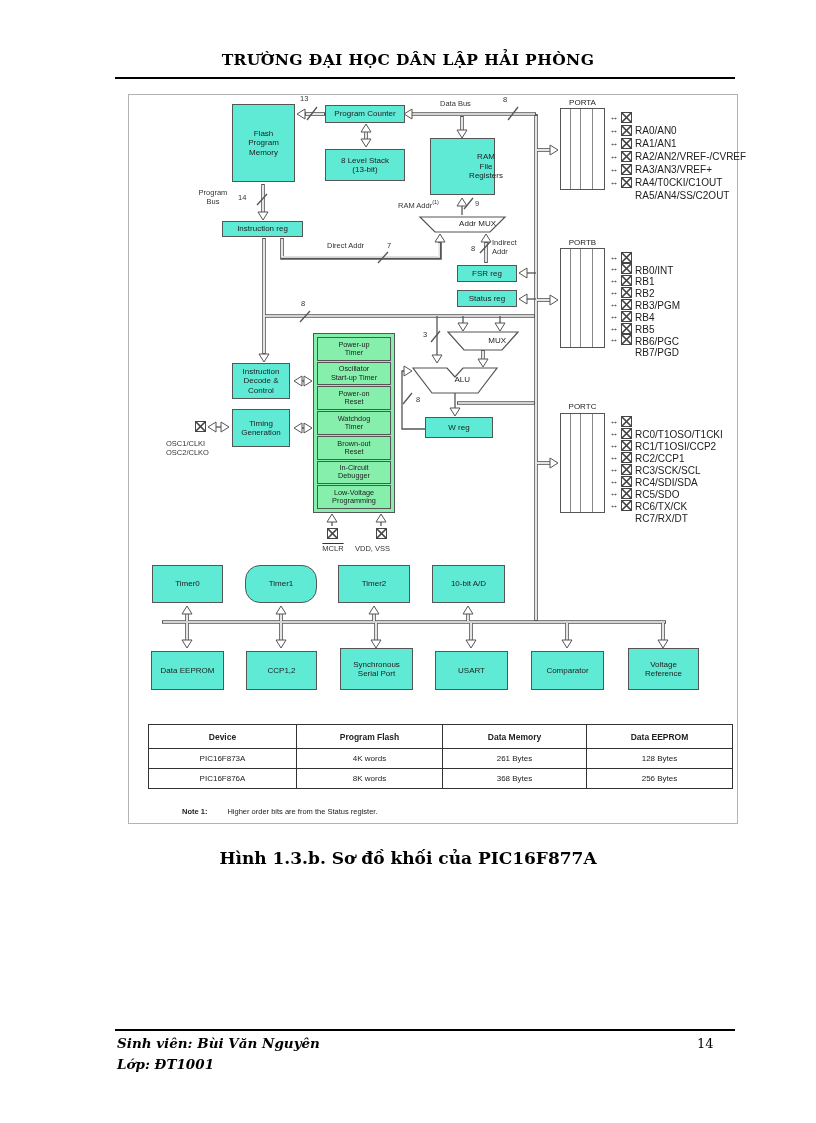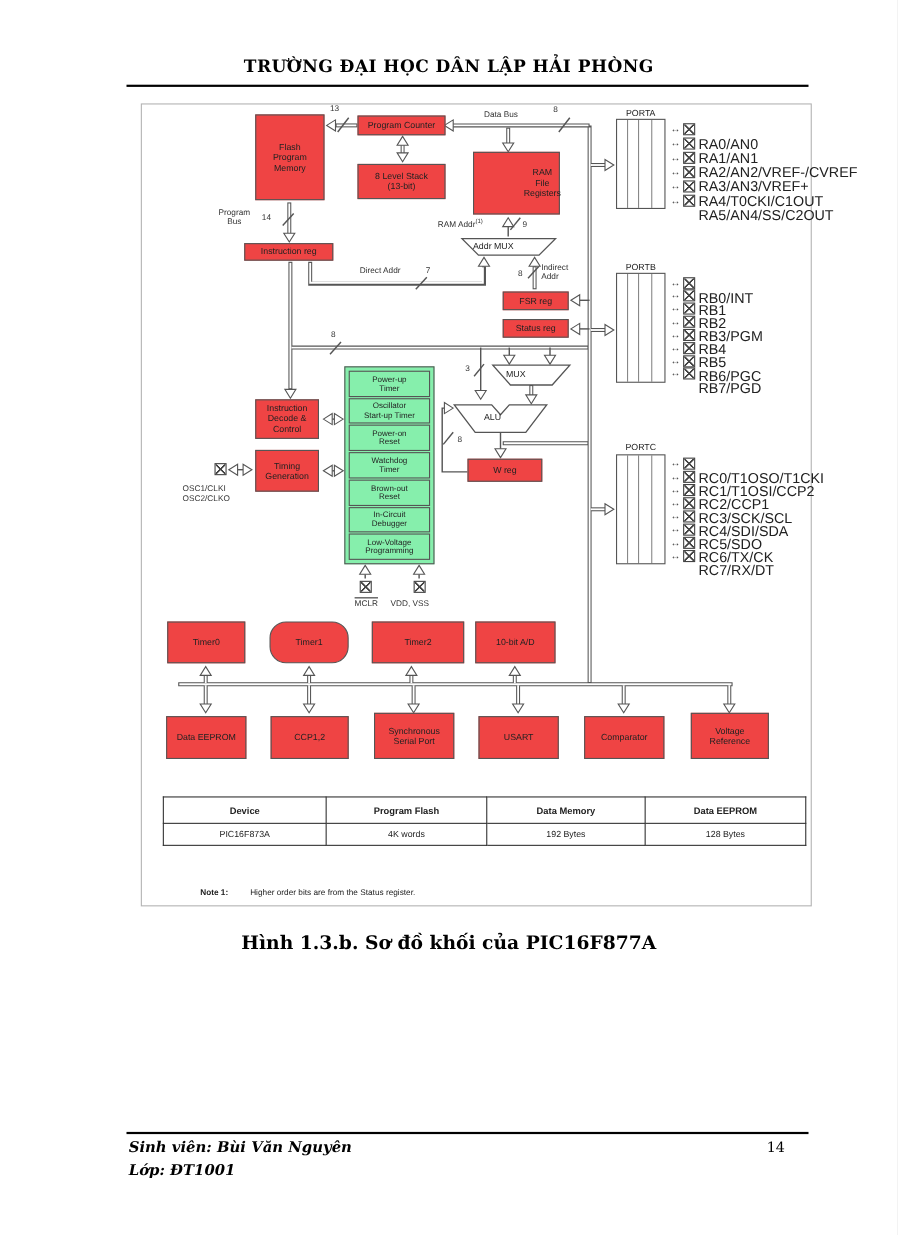--- a/index.html
+++ b/index.html
@@ -5,42 +5,42 @@
   html,body{margin:0;padding:0;background:#e8e8e8;}
   .page{position:relative;width:816px;height:1123px;background:#fff;margin:0 auto;
         font-family:"Liberation Sans",sans-serif;overflow:hidden;}
   .doc-title{position:absolute;left:0;top:50px;width:816px;text-align:center;
              font-family:"DejaVu Serif",serif;font-weight:bold;font-size:15.5px;
              letter-spacing:.4px;color:#000;}
   .rule{position:absolute;background:#000;height:1.8px;}
   .fig-frame{position:absolute;left:128px;top:94px;width:608px;height:728px;
              border:1px solid #b3b3b3;background:#fff;}
   svg.wires{position:absolute;left:0;top:0;pointer-events:none;}
-  .blk{position:absolute;border:1.4px solid #555;background:#ef4444;display:flex;
+  .blk{position:absolute;border:1.4px solid #555;background:#5eead4;display:flex;
        align-items:center;justify-content:center;text-align:center;font-size:8px;
        line-height:1.18;color:#222;white-space:pre-line;box-sizing:border-box;}
   .lbl{position:absolute;font-size:7.5px;color:#333;white-space:pre-line;line-height:1.2;}
   .num{position:absolute;font-size:7.5px;color:#333;}
   .sup{font-size:5.5px;vertical-align:super;}
-  .trap-txt{position:absolute;font-size:8px;color:#222;text-align:left;}
+  .trap-txt{position:absolute;font-size:8px;color:#222;text-align:right;}
   .portbox{position:absolute;border:1.4px solid #555;box-sizing:border-box;background:
     linear-gradient(#888,#888) 9px 0/1px 100% no-repeat,
     linear-gradient(#888,#888) 19px 0/1px 100% no-repeat,
     linear-gradient(#888,#888) 31px 0/1px 100% no-repeat,#fff;}
   .port-label{position:absolute;width:45px;text-align:center;font-size:8px;color:#222;}
   .pins{position:absolute;display:flex;flex-direction:column;justify-content:space-between;}
   .pin{display:flex;align-items:center;height:10px;}
   .parw{font-size:9px;color:#333;width:14px;text-align:center;line-height:1;}
   .xbox{width:9px;height:9px;border:1px solid #444;flex:none;background:
     linear-gradient(to top right,transparent 42%,#444 46%,#444 54%,transparent 58%),
     linear-gradient(to bottom right,transparent 42%,#444 46%,#444 54%,transparent 58%);}
   .xbox11{position:absolute;width:11px;height:11px;border:1px solid #444;box-sizing:border-box;background:
     linear-gradient(to top right,transparent 42%,#444 46%,#444 54%,transparent 58%),
     linear-gradient(to bottom right,transparent 42%,#444 46%,#444 54%,transparent 58%);}
-  .plbl{font-size:13px;color:#222;margin-left:3px;white-space:nowrap;margin-top:26px;}
+  .plbl{font-size:10px;color:#222;margin-left:3px;white-space:nowrap;margin-top:26px;}
   .cfgcol{position:absolute;left:313px;top:333px;width:82px;height:180px;border:1.4px solid #555;
           background:#86efac;display:flex;flex-direction:column;gap:1px;padding:3px;box-sizing:border-box;}
   .cfgcell{flex:1;border:1px solid #555;display:flex;align-items:center;justify-content:center;
            text-align:center;font-size:7.3px;line-height:1.12;white-space:pre-line;color:#222;}
   .overline{text-decoration:overline;}
   table.spec{position:absolute;left:148px;top:724px;border-collapse:collapse;background:#fff;}
   table.spec th,table.spec td{border:1.2px solid #333;text-align:center;color:#222;padding:0;}
   table.spec th{font-size:8.5px;height:23px;font-weight:bold;}
   table.spec td{font-size:8px;height:19px;}
   .note{position:absolute;left:142px;top:807px;font-size:7.5px;color:#222;}
@@ -191,21 +191,21 @@
       <polygon points="229,427 221,422 221,432"></polygon>
     </g>
   </svg>
 
   <div class="blk" style="left:232px;top:104px;width:63px;height:78px;">Flash
 Program
 Memory</div>
   <div class="blk" style="left:325px;top:105px;width:80px;height:18px;">Program Counter</div>
   <div class="blk" style="left:325px;top:149px;width:80px;height:32px;">8 Level Stack
 (13-bit)</div>
-  <div class="blk" style="left:430px;top:138px;width:79px;height:57px;padding-left:47px;">RAM
+  <div class="blk" style="left:430px;top:138px;width:65px;height:57px;padding-left:47px;">RAM
 File
 Registers</div>
   <div class="blk" style="left:222px;top:221px;width:81px;height:16px;">Instruction reg</div>
   <div class="blk" style="left:457px;top:265px;width:60px;height:17px;">FSR reg</div>
   <div class="blk" style="left:457px;top:290px;width:60px;height:17px;">Status reg</div>
   <div class="blk" style="left:232px;top:363px;width:58px;height:36px;">Instruction
 Decode &amp;
 Control</div>
   <div class="blk" style="left:232px;top:409px;width:58px;height:38px;">Timing
 Generation</div>
@@ -377,21 +377,21 @@
     <div class="cfgcell">Brown-out
 Reset</div>
     <div class="cfgcell">In-Circuit
 Debugger</div>
     <div class="cfgcell">Low-Voltage
 Programming</div>
   </div>
 
   <div class="blk" style="left:152px;top:565px;width:71px;height:38px;">Timer0</div>
   <div class="blk" style="left:245px;top:565px;width:72px;height:38px;border-radius:15px;">Timer1</div>
-  <div class="blk" style="left:338px;top:565px;width:84px;height:38px;">Timer2</div>
+  <div class="blk" style="left:338px;top:565px;width:72px;height:38px;">Timer2</div>
   <div class="blk" style="left:432px;top:565px;width:73px;height:38px;">10-bit A/D</div>
 
   <div class="blk" style="left:151px;top:651px;width:73px;height:39px;">Data EEPROM</div>
   <div class="blk" style="left:246px;top:651px;width:71px;height:39px;">CCP1,2</div>
   <div class="blk" style="left:340px;top:648px;width:73px;height:42px;">Synchronous
 Serial Port</div>
   <div class="blk" style="left:435px;top:651px;width:73px;height:39px;">USART</div>
   <div class="blk" style="left:531px;top:651px;width:73px;height:39px;">Comparator</div>
   <div class="blk" style="left:628px;top:648px;width:71px;height:42px;">Voltage
 Reference</div>
@@ -400,22 +400,28 @@
     <tbody>
         <tr>
       <th style="width:147px;">Device</th>
       <th style="width:145px;">Program Flash</th>
       <th style="width:143px;">Data Memory</th>
       <th style="width:145px;">Data EEPROM</th>
     </tr>
     <tr>
       <td>PIC16F873A</td>
       <td>4K words</td>
-      <td>192 Bytes</td>
+      <td>261 Bytes</td>
       <td>128 Bytes</td>
+    </tr>
+    <tr>
+      <td>PIC16F876A</td>
+      <td>8K words</td>
+      <td>368 Bytes</td>
+      <td>256 Bytes</td>
     </tr>
   </tbody>
     </table>
 
   <div class="note">
     <span class="nlab">Note 1:</span><span>Higher order bits are from the Status register.</span>
   </div>
 
   <div class="caption">Hình 1.3.b. Sơ đồ khối của PIC16F877A</div>
 

